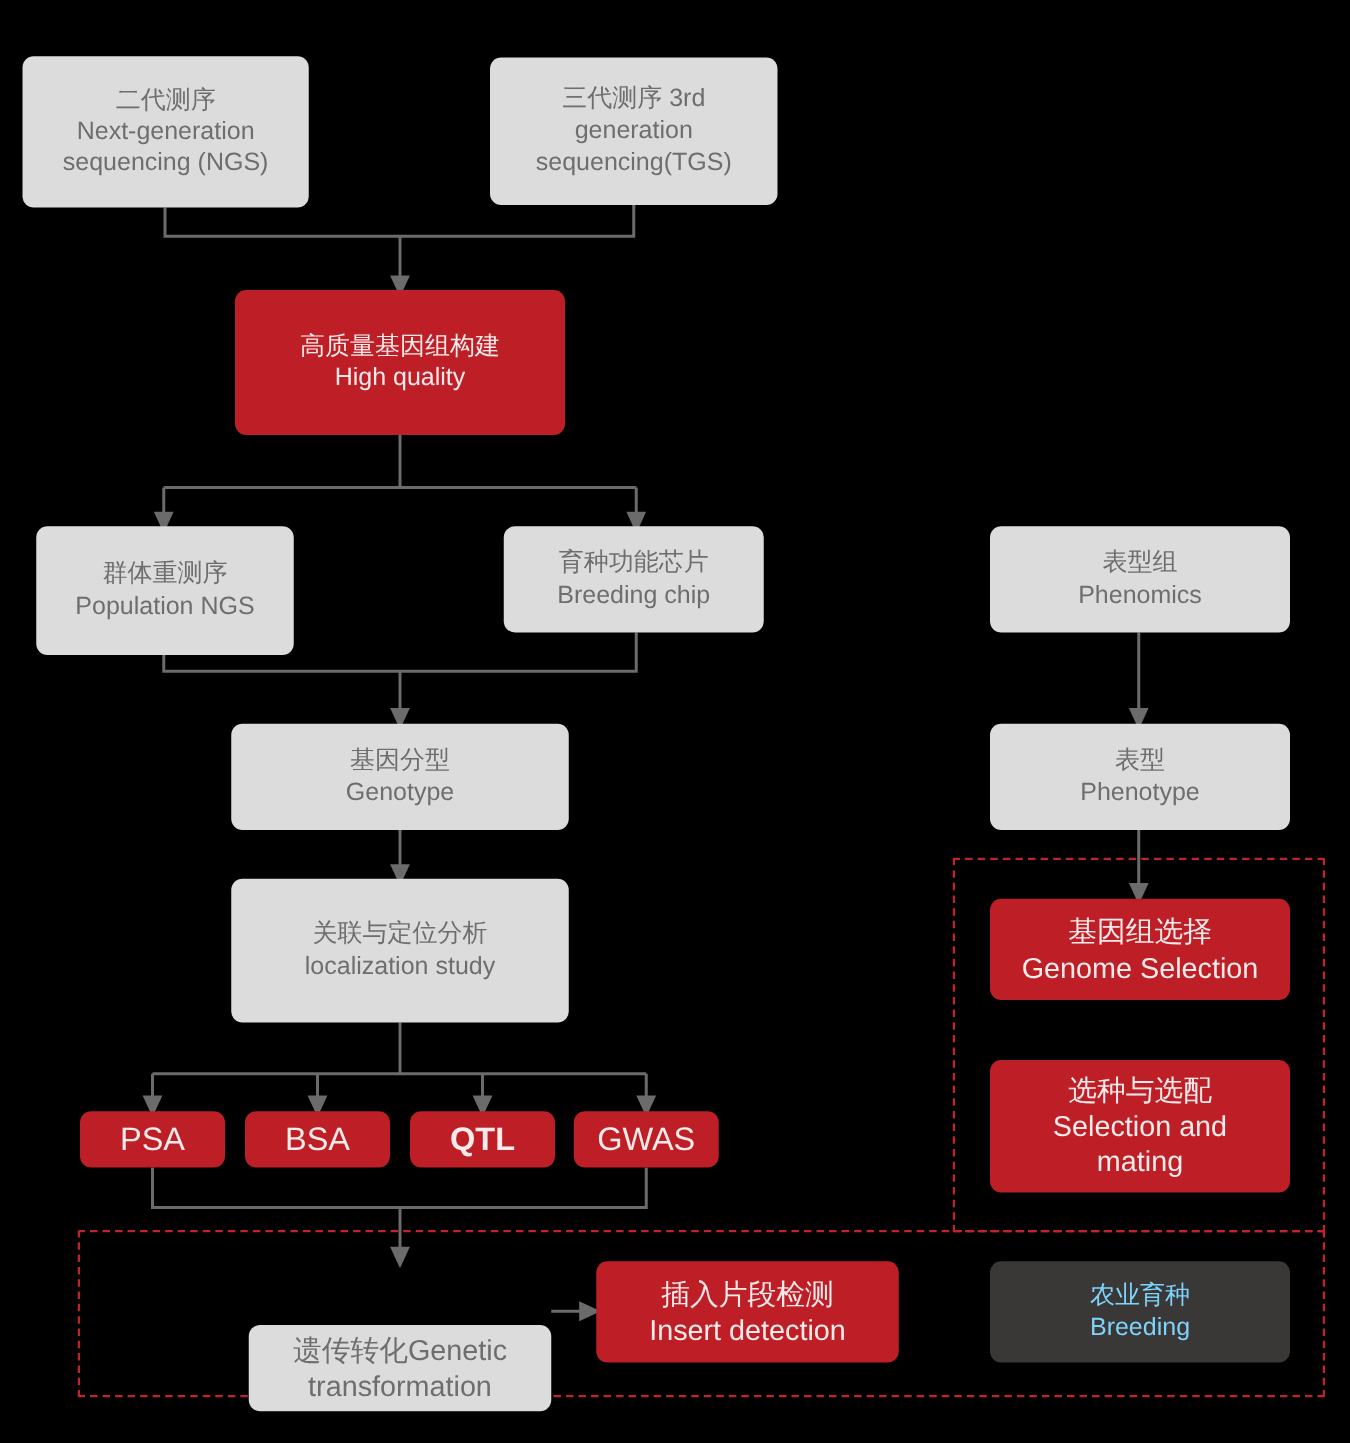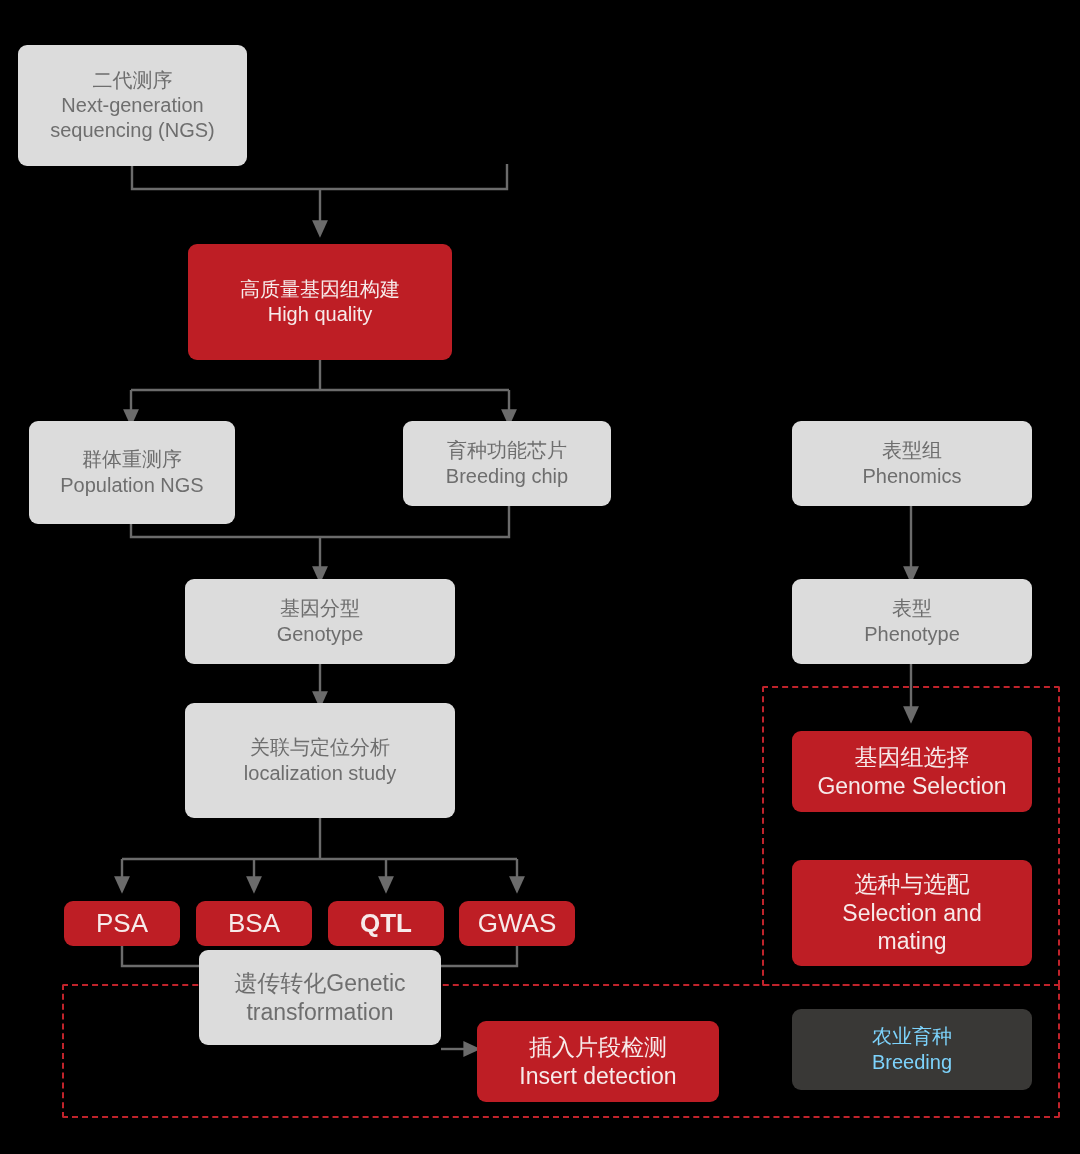--- a/index.html
+++ b/index.html
@@ -29,21 +29,20 @@
     z-index:2;
   }
   .node .ln{display:block;white-space:nowrap;}
   .gray{
     background:#dcdcdc;
     color:#6e6e6e;
   }
   .red{
     background:#be1e25;
     color:#f7eaea;
-    margin-top:12px;
   }
   .dark{
     background:#393836;
     color:#7dd3fc;
   }
   .f24{font-size:20px;}
   .f23{font-size:23px;}
   .f26{font-size:26px;}
   .dashbox{
     position:absolute;
@@ -103,20 +102,25 @@
       <path d="M911,664 L911,715" marker-end="url(#ah)"></path>
     </g>
   </svg>
 
   <div class="node gray f24" style="left:18px;top:45px;width:229px;height:121px;">
     <span class="ln">二代测序</span>
     <span class="ln">Next-generation</span>
     <span class="ln">sequencing (NGS)</span>
   </div>
 
+  <div class="node gray f24" style="left:392px;top:46px;width:230px;height:118px;">
+    <span class="ln">三代测序 3rd</span>
+    <span class="ln">generation</span>
+    <span class="ln">sequencing(TGS)</span>
+  </div>
 
   <div class="node red f24" style="left:188px;top:232px;width:264px;height:116px;">
     <span class="ln">高质量基因组构建</span>
     <span class="ln">High quality</span>
   </div>
 
   <div class="node gray f24" style="left:29px;top:421px;width:206px;height:103px;">
     <span class="ln">群体重测序</span>
     <span class="ln">Population NGS</span>
   </div>
@@ -145,21 +149,21 @@
   </div>
 
   <div class="node red f26" style="left:328px;top:889px;width:116px;height:45px;font-weight:bold;">
     <span class="ln">QTL</span>
   </div>
 
   <div class="node red f26" style="left:459px;top:889px;width:116px;height:45px;">
     <span class="ln">GWAS</span>
   </div>
 
-  <div class="node gray f23" style="left:199px;top:950px;width:242px;height:95px;">
+  <div class="node gray f23" style="left:199px;top:1060px;width:242px;height:69px;">
     <span class="ln">遗传转化Genetic</span>
     <span class="ln">transformation</span>
   </div>
 
   <div class="node red f23" style="left:477px;top:1009px;width:242px;height:81px;">
     <span class="ln">插入片段检测</span>
     <span class="ln">Insert detection</span>
   </div>
 
   <div class="node gray f24" style="left:792px;top:421px;width:240px;height:85px;">

